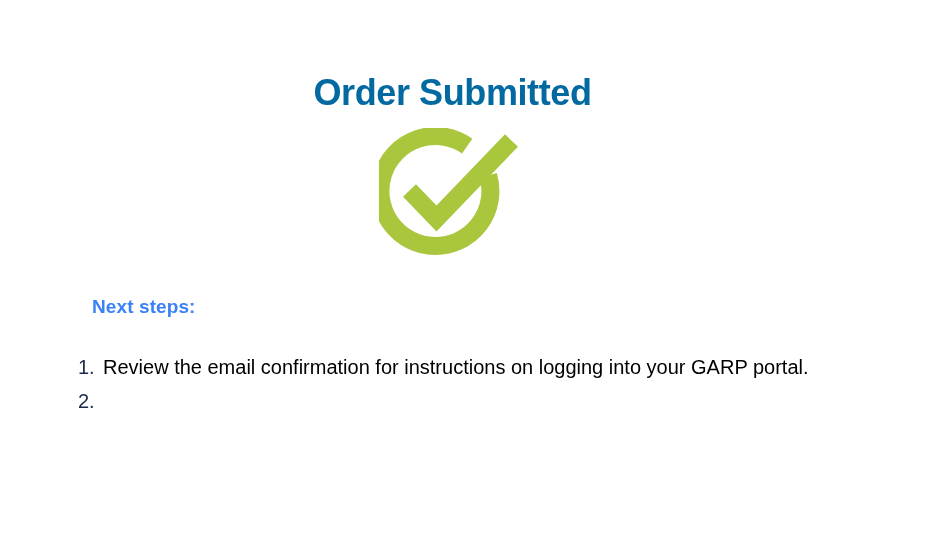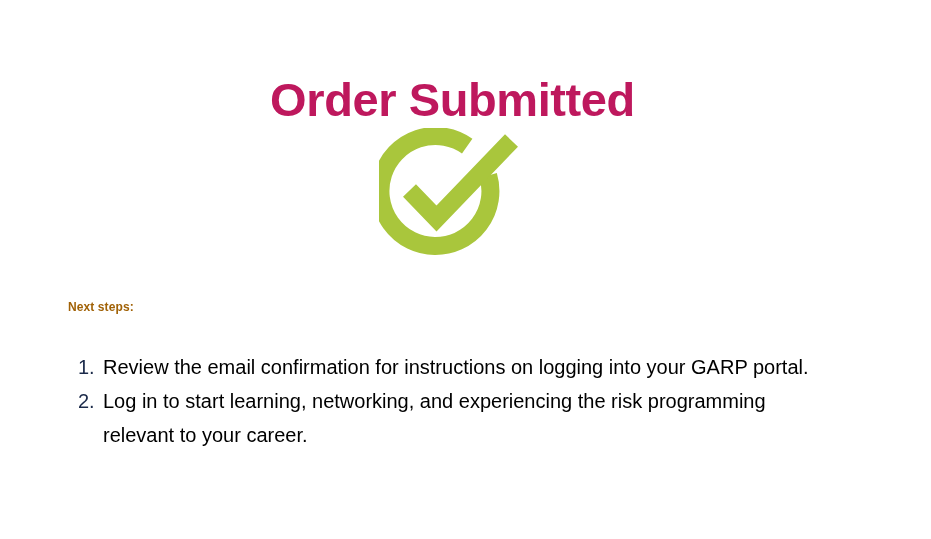--- a/index.html
+++ b/index.html
@@ -24,51 +24,51 @@
     box-sizing: border-box;
   }
 
   
   .page-title {
     position: absolute;
     left: 0;
     top: 40px;
     width: 905px;
     text-align: center;
-    font-size: 47px;
+    font-size: 36px;
     line-height: 58px;
     font-weight: 700;
     letter-spacing: -0.4px;
-    color: #be185d;
+    color: #0369a1;
     white-space: nowrap;
   }
 
   
   .icon-wrap {
     position: absolute;
     left: 379px;
     top: 128px;
     width: 146px;
     height: 132px;
   }
   .icon-wrap svg {
     display: block;
     width: 146px;
     height: 132px;
   }
 
   
   .next-steps-heading {
     position: absolute;
-    left: 68px;
+    left: 92px;
     top: 294px;
-    font-size: 12px;
+    font-size: 19px;
     line-height: 26px;
     font-weight: 700;
-    color: #a16207;
+    color: #3b82f6;
     letter-spacing: 0.1px;
   }
 
   
   .steps-list {
     position: absolute;
     left: 78px;
     top: 350px;
     width: 760px;
     margin: 0;
@@ -116,17 +116,16 @@
 
   <div class="next-steps-heading">Next steps:</div>
 
   <ol class="steps-list">
     <li class="step-item">
       <span class="step-number">1.</span>
       <span class="step-text">Review the email confirmation for instructions on logging into your GARP portal.</span>
     </li>
     <li class="step-item">
       <span class="step-number">2.</span>
-      <span class="step-text">Log in to start learning, networking, and experiencing the risk programming relevant to your career.</span>
     </li>
   </ol>
 
 </div>
 
 </body></html>

